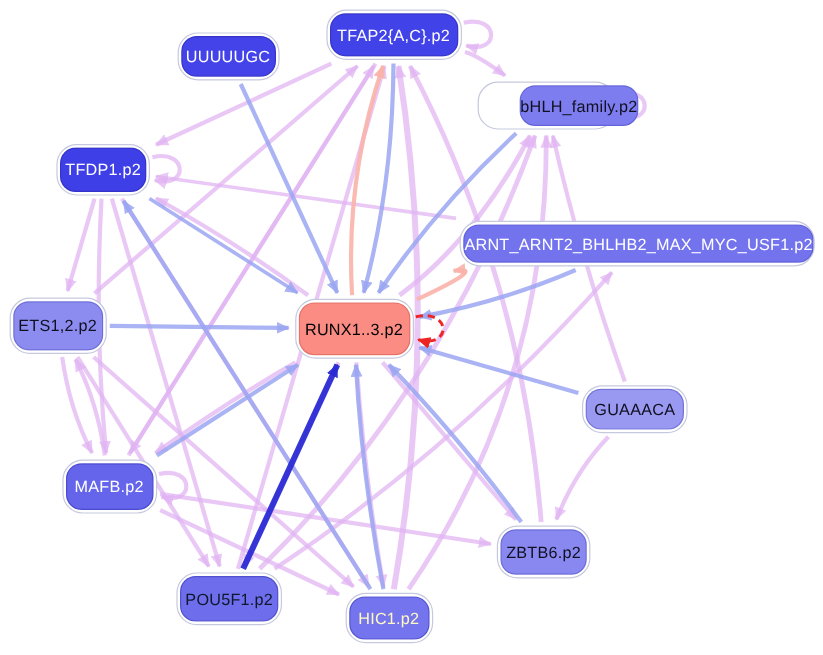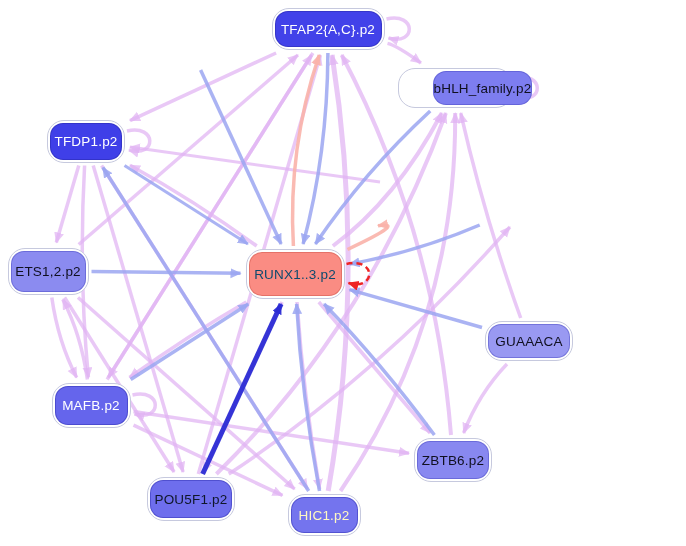--- a/index.html
+++ b/index.html
@@ -103,31 +103,37 @@
       <path d="M127,131 C157,124 157,158 129,150" fill="none" stroke="#e0b3f2" stroke-opacity="0.72" stroke-width="3.5" marker-end="url(#arr-violet)"></path>
       <path d="M386.5,19 C416.5,12 416.5,46 388.5,38" fill="none" stroke="#e0b3f2" stroke-opacity="0.72" stroke-width="3.5" marker-end="url(#arr-violet)"></path>
       <path d="M514.5,78 C544.5,71 544.5,105 516.5,97" fill="none" stroke="#e0b3f2" stroke-opacity="0.72" stroke-width="3.5" marker-end="url(#arr-violet)"></path>
       <path d="M132.5,395 C162.5,388 162.5,422 134.5,414" fill="none" stroke="#e0b3f2" stroke-opacity="0.72" stroke-width="3.5" marker-end="url(#arr-violet)"></path>
       <path d="M346.5,264 C376.5,257 376.5,291 348.5,283" fill="none" stroke="#ee2525" stroke-opacity="1" stroke-width="2.5" stroke-dasharray="6 4" marker-end="url(#arr-red)"></path>
     </svg>
 
   <div class="node" style="left: 271.5px; top: 8px; width: 113px; height: 42px;">
       <span class="node-fill" style="background: rgb(66, 66, 233); color: rgb(255, 255, 255); border-color: rgba(40, 40, 170, 0.5);">TFAP2{A,C}.p2</span>
     </div>
+  <div class="node" style="left: 147.5px; top: 27px; width: 85px; height: 40px;">
+      <span class="node-fill" style="background: rgb(67, 67, 233); color: rgb(255, 255, 255); border-color: rgba(40, 40, 170, 0.5);">UUUUUGC</span>
+    </div>
   <div class="node" style="left: 397.5px; top: 68px; width: 115px; height: 40px;">
       <span class="node-fill" style="background: rgb(125, 125, 240); color: rgb(16, 16, 32); border-color: rgba(70, 70, 190, 0.45); margin-left: 32px;">bHLH_family.p2</span>
     </div>
   <div class="node" style="left: 47px; top: 119.5px; width: 78px; height: 43px;">
       <span class="node-fill" style="background: rgb(63, 63, 232); color: rgb(255, 255, 255); border-color: rgba(40, 40, 170, 0.5);">TFDP1.p2</span>
     </div>
+  <div class="node" style="left: 383px; top: 184px; width: 296px; height: 38px;">
+      <span class="node-fill" style="background: rgb(115, 115, 238); color: rgb(255, 255, 255); border-color: rgba(70, 70, 190, 0.45);">ARNT_ARNT2_BHLHB2_MAX_MYC_USF1.p2</span>
+    </div>
   <div class="node" style="left: 7.5px; top: 247.5px; width: 81px; height: 47px;">
       <span class="node-fill" style="background: rgb(139, 139, 240); color: rgb(16, 16, 32); border-color: rgba(70, 70, 190, 0.45);">ETS1,2.p2</span>
     </div>
   <div class="node" style="left: 245.5px; top: 249px; width: 99px; height: 50px;">
-      <span class="node-fill" style="background: rgb(250, 140, 131); color: #0c4a6e; border-color: rgba(215, 95, 85, 0.6);">RUNX1..3.p2</span>
+      <span class="node-fill" style="background: rgb(250, 140, 131); color: #000000; border-color: rgba(215, 95, 85, 0.6);">RUNX1..3.p2</span>
     </div>
   <div class="node" style="left: 485px; top: 321px; width: 88px; height: 40px;">
       <span class="node-fill" style="background: rgb(153, 153, 242); color: rgb(16, 16, 32); border-color: rgba(70, 70, 190, 0.45);">GUAAACA</span>
     </div>
   <div class="node" style="left: 51.5px; top: 382.5px; width: 79px; height: 45px;">
       <span class="node-fill" style="background: rgb(101, 101, 236); color: rgb(255, 255, 255); border-color: rgba(50, 50, 180, 0.5);">MAFB.p2</span>
     </div>
   <div class="node" style="left: 414px; top: 438px; width: 78px; height: 44px;">
       <span class="node-fill" style="background: rgb(136, 136, 240); color: rgb(16, 16, 32); border-color: rgba(70, 70, 190, 0.45);">ZBTB6.p2</span>
     </div>

